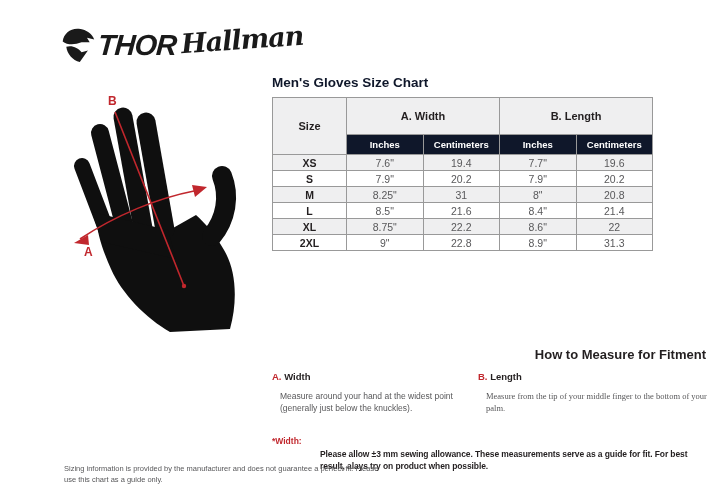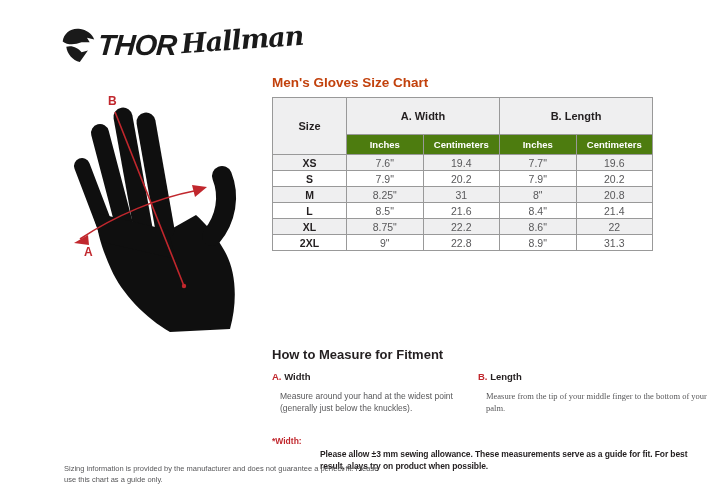--- a/index.html
+++ b/index.html
@@ -12,36 +12,36 @@
              color:#1a1a1a;transform:skewX(-4deg);margin-left:2px;line-height:1;}
   .hallman-logo{position:absolute;left:181px;top:26px;}
   .hallman-word{font-family:"DejaVu Serif",serif;font-style:italic;font-weight:bold;
                 font-size:27px;color:#1a1a1a;display:inline-block;transform:rotate(-4deg);
                 letter-spacing:-1px;line-height:1;}
 
   
   .glove-figure{position:absolute;left:66px;top:84px;margin:0;}
 
   
-  .chart-title{position:absolute;left:272px;top:75px;margin:0;font-size:13.5px;font-weight:bold;color:#c2410c;}
+  .chart-title{position:absolute;left:272px;top:75px;margin:0;font-size:13.5px;font-weight:bold;color:#0f172a;}
   .size-table{position:absolute;left:272px;top:97px;width:380px;border-collapse:collapse;table-layout:fixed;}
   .size-table th,.size-table td{border:1px solid #999;text-align:center;vertical-align:middle;padding:0;}
   .size-table col.c-size{width:74px;}
   .size-table col.c-val{width:76.5px;}
   .size-table .group{background:#efeff0;height:36px;font-size:11px;font-weight:bold;color:#231f20;}
-  .size-table .sub th{background:#4d7c0f;color:#ffffff;height:19px;font-size:9.5px;font-weight:bold;}
+  .size-table .sub th{background:#0f172a;color:#ffffff;height:19px;font-size:9.5px;font-weight:bold;}
   .size-table tbody tr{height:16px;}
   .size-table tbody tr:nth-child(odd){background:#efeff0;}
   .size-table tbody tr:nth-child(even){background:#ffffff;}
   .size-table tbody th{font-size:10.5px;font-weight:bold;color:#231f20;}
   .size-table tbody td{font-size:10.5px;color:#58585a;}
 
   
   .fitment{position:absolute;left:272px;top:347px;width:434px;}
-  .fitment-title{margin:0;font-size:13px;font-weight:bold;color:#231f20;}
+  .fitment-title{margin:0;font-size:13px;font-weight:bold;color:#231f20;text-align:right;}
   .fit-cols{display:flex;margin-top:9px;}
   .fit-col-a{width:206px;}
   .fit-col-b{width:228px;}
   .fit-label{font-size:9.5px;font-weight:bold;color:#231f20;margin-bottom:2px;}
   .red{color:#c1272d;}
   .fit-desc{margin:8px;font-size:8.5px;line-height:1.45;color:#58585a;width:200px;}
   .fit-col-b .fit-desc{width:226px;font-family:Liberation Serif, serif;}
   .note{display:flex;margin-top:13px;}
   .note-label{flex:0 0 36px;font-size:8.5px;font-weight:bold;}
   .note-text{margin:12px;font-size:8.5px;font-weight:bold;line-height:1.5;color:#231f20;

